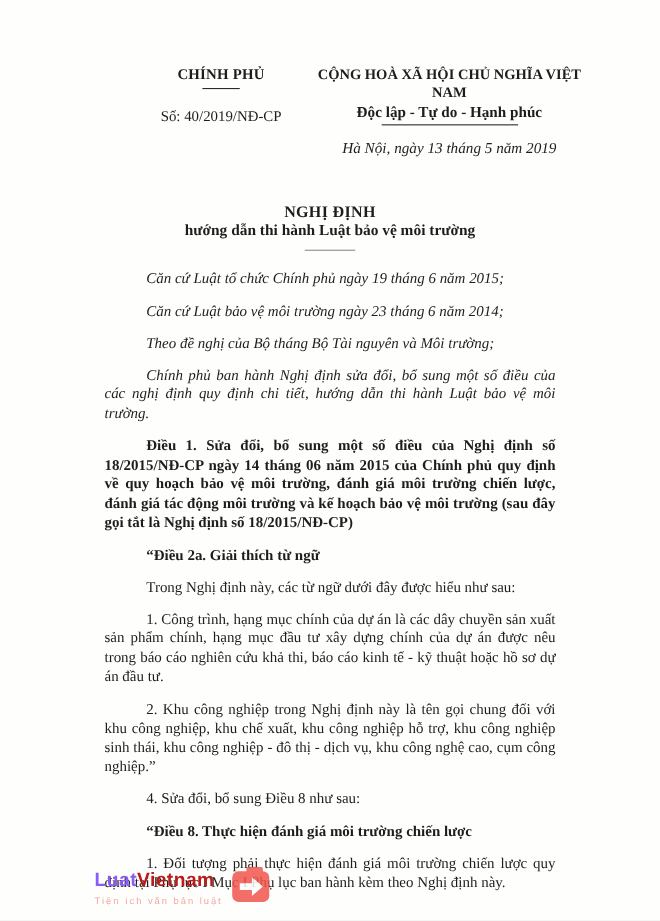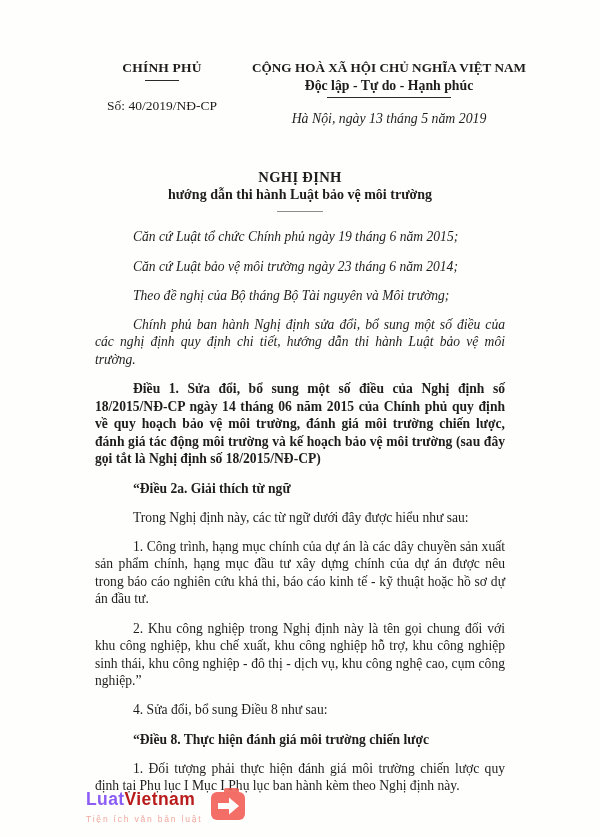--- a/index.html
+++ b/index.html
@@ -6,21 +6,21 @@
   .page {
     position:relative;
     width:600px; height:837px;
     margin:0 auto;
     background:#fefefd;
     color:#1e1d1b;
     font-family:"Liberation Serif","DejaVu Serif",serif;
     overflow:hidden;
     box-sizing:border-box;
   }
-  .header { display:flex; padding:60px 70px 0 76px;font-family:Liberation Serif, serif; }
+  .header { display:flex; padding:60px 70px 0 115px;font-family:Liberation Serif, serif; }
   .header-left { width:172px; text-align:center; flex:none; }
   .header-right { flex:1; text-align:center; }
   .org { font-size:13.5px; font-weight:bold; letter-spacing:.2px; }
   .rule { border:0; border-top:1.4px solid #2b2a28; }
   .rule-small { width:34px; margin:4px auto 0; }
   .doc-number { margin-top:17px; font-size:13.5px; }
   .country { font-size:13.2px; font-weight:bold; }
   .motto { font-size:13.8px; font-weight:bold; margin-top:2px; }
   .rule-mid { width:124px; margin:3px auto 0; }
   .place-date { margin-top:13px; font-style:italic; font-size:13.8px; }

